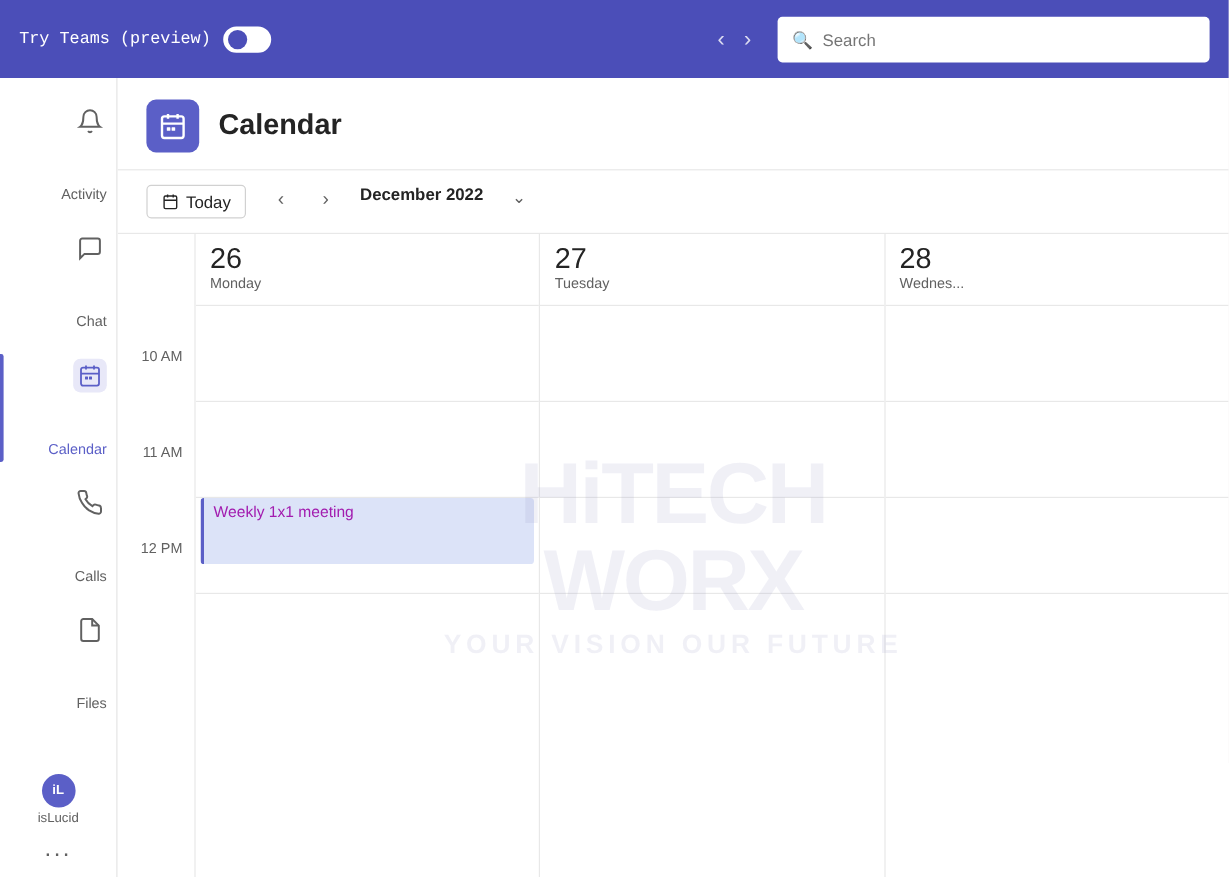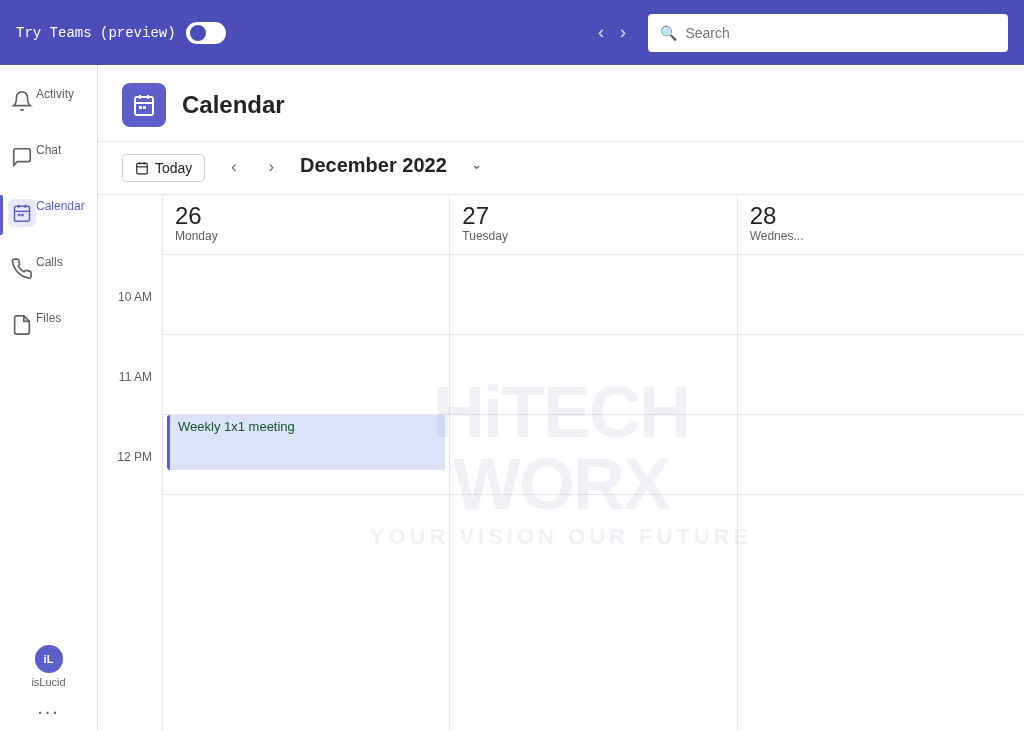--- a/index.html
+++ b/index.html
@@ -94,27 +94,28 @@
       border-right: 1px solid #e0e0e0;
       display: flex;
       flex-direction: column;
       align-items: center;
       padding-top: 10px;
       gap: 0;
     }
     .sidebar-item {
       width: 100%;
       display: flex;
-      flex-direction: row;
-      align-items: flex-start;
+      flex-direction: column;
+      align-items: flex-end;
       padding: 12px 8px;
       cursor: pointer;
       color: #616161;
       font-size: 12px;
       position: relative;
+      gap: 36px;
     }
     .sidebar-item.active {
       color: #5b5fc7;
     }
     .sidebar-item.active::before {
       content: '';
       position: absolute;
       left: 0;
       top: 8px;
       bottom: 8px;
@@ -222,21 +223,21 @@
     }
     .cal-nav-btn {
       background: none;
       border: none;
       cursor: pointer;
       font-size: 16px;
       color: #616161;
       padding: 4px 6px;
     }
     .month-label {
-      font-size: 20px;
+      font-size: 14px;
       font-weight: 700;
       color: #242424;
     }
     .month-chevron {
       background: none;
       border: none;
       cursor: pointer;
       font-size: 14px;
       color: #616161;
       padding: 2px 4px;
@@ -309,21 +310,21 @@
     }
     .meeting-block {
       position: absolute;
       left: 4px;
       right: 4px;
       background: #dce3f8;
       border-left: 3px solid #5b5fc7;
       border-radius: 3px;
       padding: 4px 8px;
       font-size: 13px;
-      color: #14532d;
+      color: #a21caf;
       cursor: pointer;
       overflow: hidden;
     }
 
     
     .watermark {
       position: absolute;
       top: 50%;
       left: 50%;
       transform: translate(-50%, -50%);

